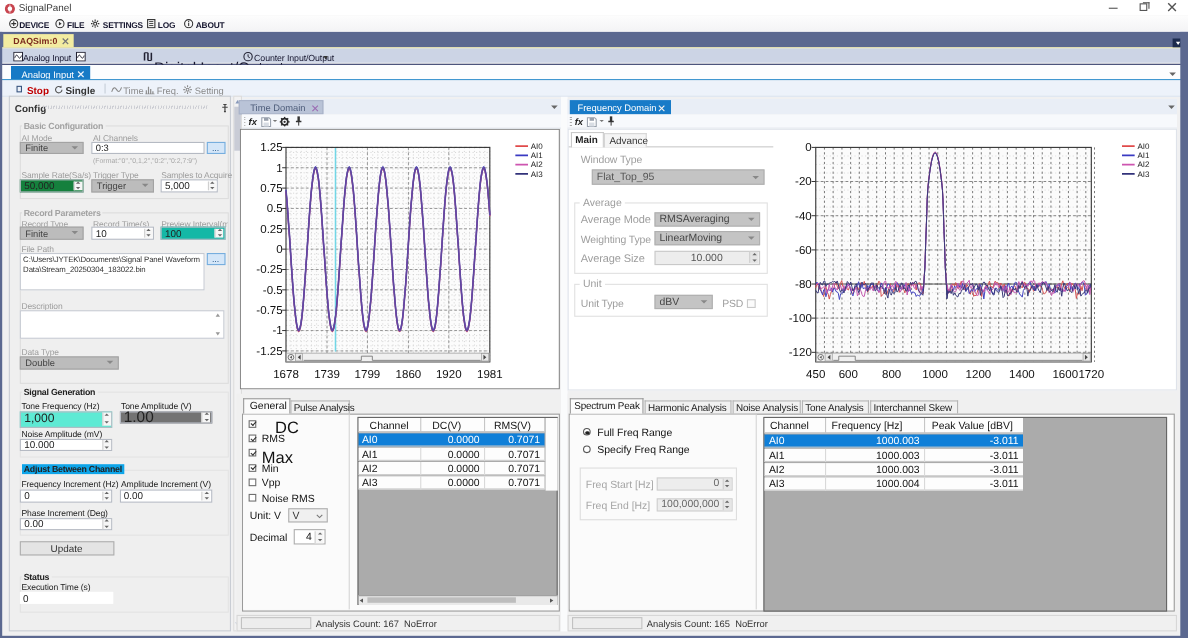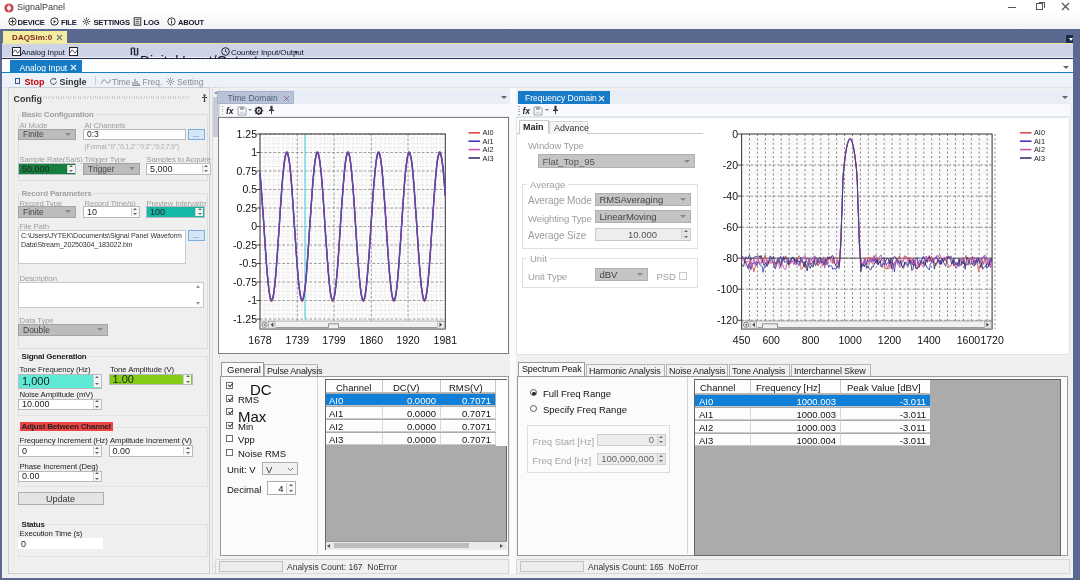--- a/index.html
+++ b/index.html
@@ -140,21 +140,21 @@
 <div class="a" style="left:187.5px;top:128.5px;width:17px;height:11.5px;background:#d4e6f8;border:1px solid #77aede;color:#2a5a8a;font-size:8px;text-align:center;line-height:9px">...</div>
 <div class="a" style="left:84.5px;top:142.5px;font-size:6.3px;color:#a8a8a8">(Format:"0","0,1,2","0:2","0:2,7:9")</div>
 <div class="a lblg" style="left:19.5px;top:154.5px">Sample Rate(Sa/s)</div>
 <div class="a" style="left:18px;top:163px;width:58px;height:11.5px;background:#15803d;border:1px solid #b5bac3;font-size:9px;color:#222;display:flex;align-items:center;padding-left:3px">50,000<div class="spn">
       <b></b>
       <i></i>
     </div></div>
 <div class="a lblg" style="left:84.5px;top:154.5px">Trigger Type</div>
 <div class="a" style="left:83px;top:163px;width:57px;height:11.5px;background:#bcbcbc;border:1px solid #a3a3a3;font-size:8.5px;color:#444;display:flex;align-items:center;padding-left:4px;position:absolute">Trigger<div class="ar" style="position:absolute;right:4px;top:50%;margin-top:-1.5px;width:0;height:0;border-left:3px solid transparent;border-right:3px solid transparent;border-top:3.5px solid #888"></div></div>
 <div class="a lblg" style="left:146.5px;top:154.5px">Samples to Acquire</div>
-<div class="a" style="left:146px;top:163px;width:65px;height:11.5px;background:#fff;border:1px solid #b5bac3;font-size:9px;color:#222;display:flex;align-items:center;padding-left:3px">5,000<div class="spn">
+<div class="a" style="left:146px;top:163px;width:52px;height:11.5px;background:#fff;border:1px solid #b5bac3;font-size:9px;color:#222;display:flex;align-items:center;padding-left:3px">5,000<div class="spn">
       <b></b>
       <i></i>
     </div></div>
 <div class="grp" style="left:17.5px;top:193px;width:190px;height:156px;border-color:#ddd"></div>
 <div class="a bold" style="left:19.5px;top:188.5px;background:#efefef;padding:0 2px;font-size:8px;color:#a2a2a2;letter-spacing:-0.2px">Record Parameters</div>
 <div class="a lblg" style="left:19.5px;top:198.5px">Record Type</div>
 <div class="a" style="left:18px;top:206px;width:58px;height:11.5px;background:#bcbcbc;border:1px solid #a3a3a3;font-size:8.5px;color:#444;display:flex;align-items:center;padding-left:4px;position:absolute">Finite<div class="ar" style="position:absolute;right:4px;top:50%;margin-top:-1.5px;width:0;height:0;border-left:3px solid transparent;border-right:3px solid transparent;border-top:3.5px solid #888"></div></div>
 <div class="a lblg" style="left:84.5px;top:198.5px">Record Time(s)</div>
 <div class="a" style="left:83px;top:206px;width:57px;height:11.5px;background:#fff;border:1px solid #b5bac3;font-size:9px;color:#222;display:flex;align-items:center;padding-left:3px">10<div class="spn">
       <b></b>
@@ -175,31 +175,31 @@
 <div class="a lblg" style="left:19.5px;top:315.5px">Data Type</div>
 <div class="a" style="left:18px;top:323.5px;width:90px;height:12.5px;background:#bcbcbc;border:1px solid #a3a3a3;font-size:8.5px;color:#444;display:flex;align-items:center;padding-left:4px;position:absolute">Double<div class="ar" style="position:absolute;right:4px;top:50%;margin-top:-1.5px;width:0;height:0;border-left:3px solid transparent;border-right:3px solid transparent;border-top:3.5px solid #888"></div></div>
 <div class="grp" style="left:17.5px;top:356px;width:190px;height:60px;border-color:#e3e3e3"></div>
 <div class="a bold" style="left:19.5px;top:351.5px;background:#efefef;padding:0 2px;font-size:8px;color:#222;letter-spacing:-0.2px">Signal Generation</div>
 <div class="a lbld" style="left:19.5px;top:364.5px">Tone Frequency (Hz)</div>
 <div class="a" style="left:18px;top:373.5px;width:84px;height:15px;background:#5eead4;border:1px solid #b5bac3;font-size:11px;color:#222;display:flex;align-items:center;padding-left:3px">1,000<div class="spn">
       <b></b>
       <i></i>
     </div></div>
 <div class="a lbld" style="left:110px;top:364.5px">Tone Amplitude (V)</div>
-<div class="a" style="left:108.5px;top:373.5px;width:84px;height:11.5px;background:#84cc16;border:1px solid #b5bac3;font-size:11px;color:#222;display:flex;align-items:center;padding-left:3px">1.00<div class="spn">
+<div class="a" style="left:108.5px;top:373.5px;width:84px;height:11.5px;background:#737373;border:1px solid #b5bac3;font-size:14px;color:#222;display:flex;align-items:center;padding-left:3px">1.00<div class="spn">
       <b></b>
       <i></i>
     </div></div>
 <div class="a lbld" style="left:19.5px;top:389.5px">Noise Amplitude (mV)</div>
 <div class="a" style="left:18px;top:398.5px;width:84px;height:11.5px;background:#fff;border:1px solid #b5bac3;font-size:9px;color:#222;display:flex;align-items:center;padding-left:3px">10.000<div class="spn">
       <b></b>
       <i></i>
     </div></div>
 <div class="grp" style="left:17.5px;top:427px;width:190px;height:60px;border-color:#e3e3e3"></div>
-<div class="a bold" style="left:19.5px;top:422px;background:#ef4444;padding:0 2px;font-size:8px;color:#222;letter-spacing:-0.2px">Adjust Between Channel</div>
+<div class="a bold" style="left:19.5px;top:422px;background:#0ea5e9;padding:0 2px;font-size:8px;color:#222;letter-spacing:-0.2px">Adjust Between Channel</div>
 <div class="a lbld" style="left:19.5px;top:436px">Frequency Increment (Hz)</div>
 <div class="a" style="left:18px;top:445px;width:84px;height:11.5px;background:#fff;border:1px solid #b5bac3;font-size:9px;color:#222;display:flex;align-items:center;padding-left:3px">0<div class="spn">
       <b></b>
       <i></i>
     </div></div>
 <div class="a lbld" style="left:110px;top:436px">Amplitude Increment (V)</div>
 <div class="a" style="left:108.5px;top:445px;width:84px;height:11.5px;background:#fff;border:1px solid #b5bac3;font-size:9px;color:#222;display:flex;align-items:center;padding-left:3px">0.00<div class="spn">
       <b></b>
       <i></i>
     </div></div>

